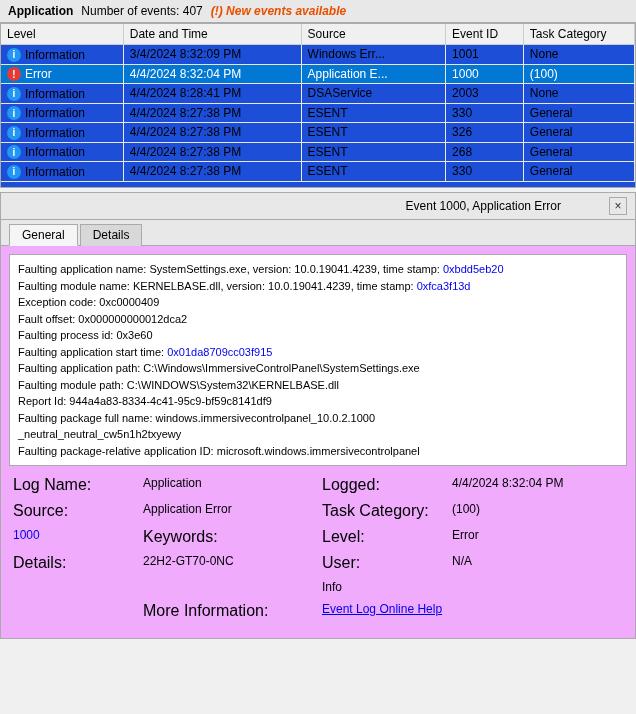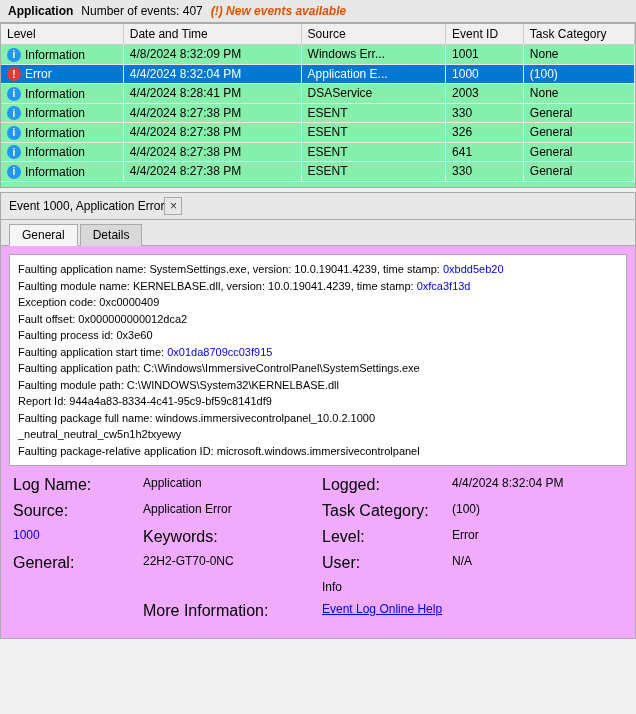--- a/index.html
+++ b/index.html
@@ -30,21 +30,21 @@
     }
     .title-bar-alert {
       color: #e85000;
       font-weight: bold;
       font-style: italic;
     }
 
     
     .event-table-container {
       border: 1px solid #aaa;
-      background: #86efac;
+      background: #1d4ed8;
       overflow-y: scroll;
       height: 165px;
     }
     table {
       width: 100%;
       border-collapse: collapse;
     }
     thead th {
       background: #f0f0f0;
       border-bottom: 1px solid #ccc;
@@ -103,22 +103,23 @@
     .event-panel {
       border: 1px solid #aaa;
       background: #f5f5f5;
       margin-top: 4px;
     }
     .event-panel-header {
       background: #e8e8e8;
       border-bottom: 1px solid #aaa;
       padding: 4px 8px;
       display: flex;
-      justify-content: flex-start;
-      align-items: center;
+      justify-content: flex-end;
+      align-items: center;
+      gap: 48px;
     }
     .event-panel-title {
       font-size: 12px;
       font-weight: normal;
     }
     .close-btn {
       width: 18px;
       height: 18px;
       border: 1px solid #aaa;
       background: #e8e8e8;
@@ -222,21 +223,21 @@
         <th style="width:70px">Event ID</th>
         <th style="width:100px">Task Category</th>
       </tr>
     </thead>
     <tbody id="table-body">
     <tr>
           <td><div class="level-icon">
               <span class="icon-info">i</span>
               <span> Information</span>
             </div></td>
-          <td>4/8/2024 8:32:09 PM</td>
+          <td>3/4/2024 8:32:09 PM</td>
           <td>Windows Err...</td>
           <td>1001</td>
           <td>None</td>
         </tr>
         <tr class="selected">
           <td><div class="level-icon">
               <span class="icon-error">!</span>
               <span> Error</span>
             </div></td>
           <td>4/4/2024 8:32:04 PM</td>
@@ -274,21 +275,21 @@
           <td>326</td>
           <td>General</td>
         </tr>
         <tr>
           <td><div class="level-icon">
               <span class="icon-info">i</span>
               <span> Information</span>
             </div></td>
           <td>4/4/2024 8:27:38 PM</td>
           <td>ESENT</td>
-          <td>641</td>
+          <td>268</td>
           <td>General</td>
         </tr>
         <tr>
           <td><div class="level-icon">
               <span class="icon-info">i</span>
               <span> Information</span>
             </div></td>
           <td>4/4/2024 8:27:38 PM</td>
           <td>ESENT</td>
           <td>330</td>
@@ -322,21 +323,21 @@
       <span class="field-label">Source:</span>
       <span class="field-value">Application Error</span>
       <span class="field-label">Task Category:</span>
       <span class="field-value">(100)</span>
 
       <span class="field-value blue">1000</span>
       <span class="field-label">Keywords:</span>
 
       <span class="field-label">Level:</span>
       <span class="field-value">Error</span>
-      <span class="field-label">General:</span>
+      <span class="field-label">Details:</span>
       <span class="field-value">22H2-GT70-0NC</span>
 
       <span class="field-label">User:</span>
       <span class="field-value">N/A</span>
       <span></span>
       <span></span>
 
       <span class="field-value">Info</span>
       <span></span>
       <span></span>

